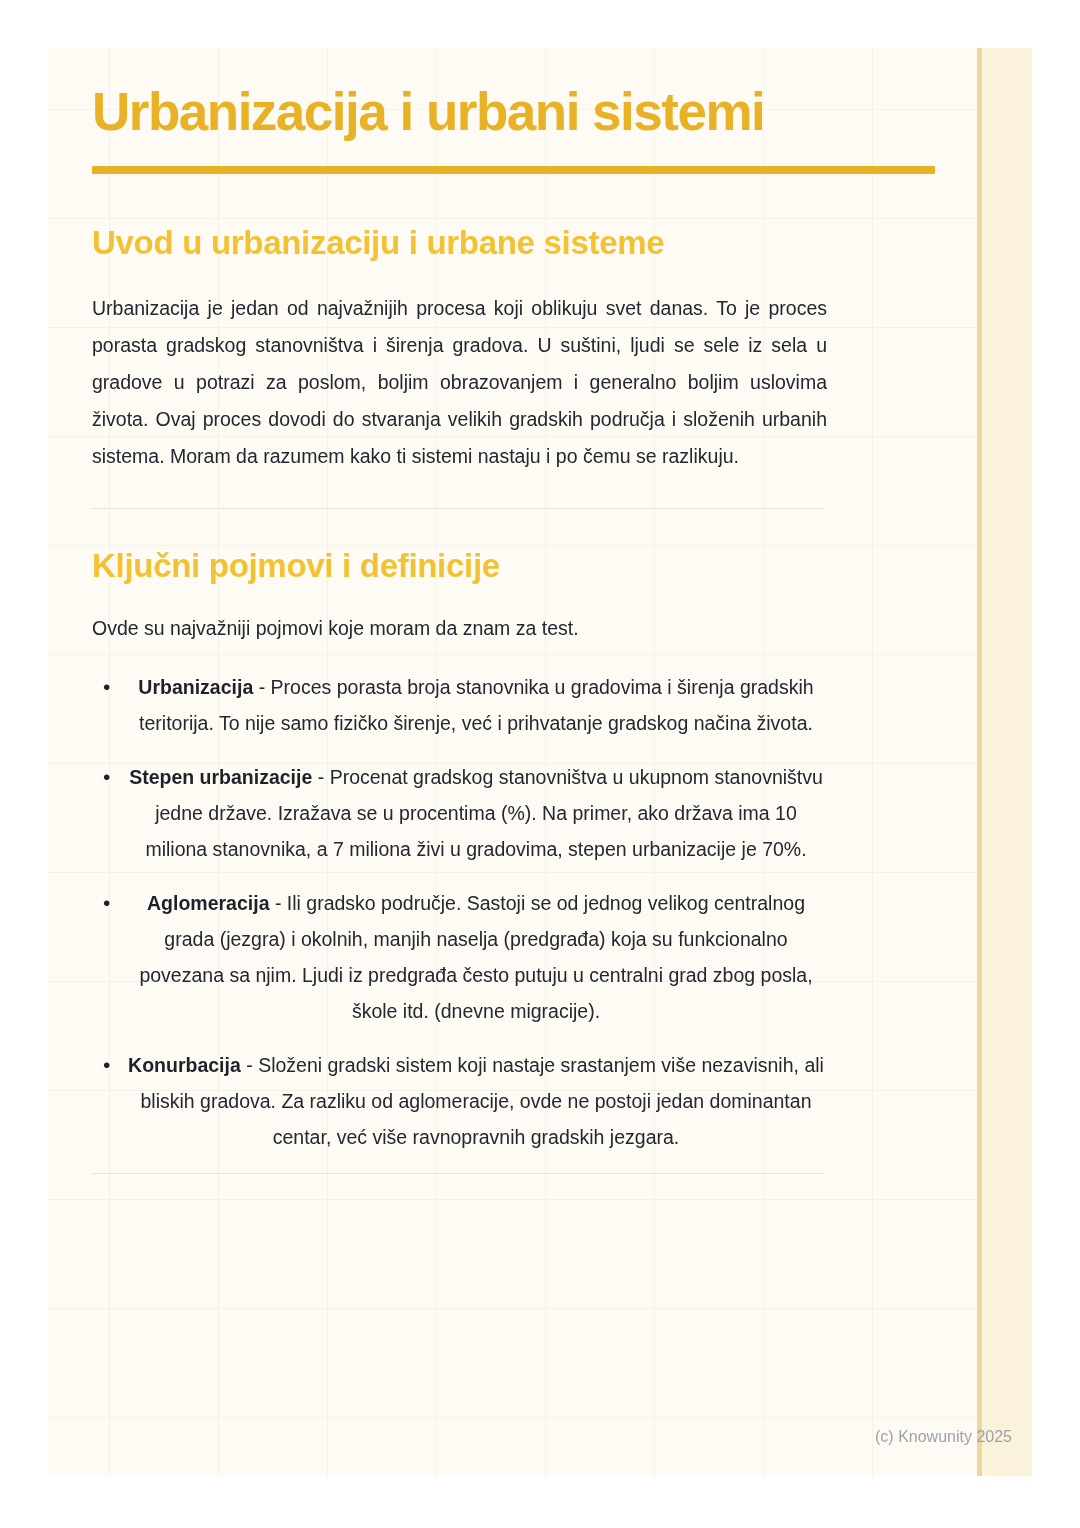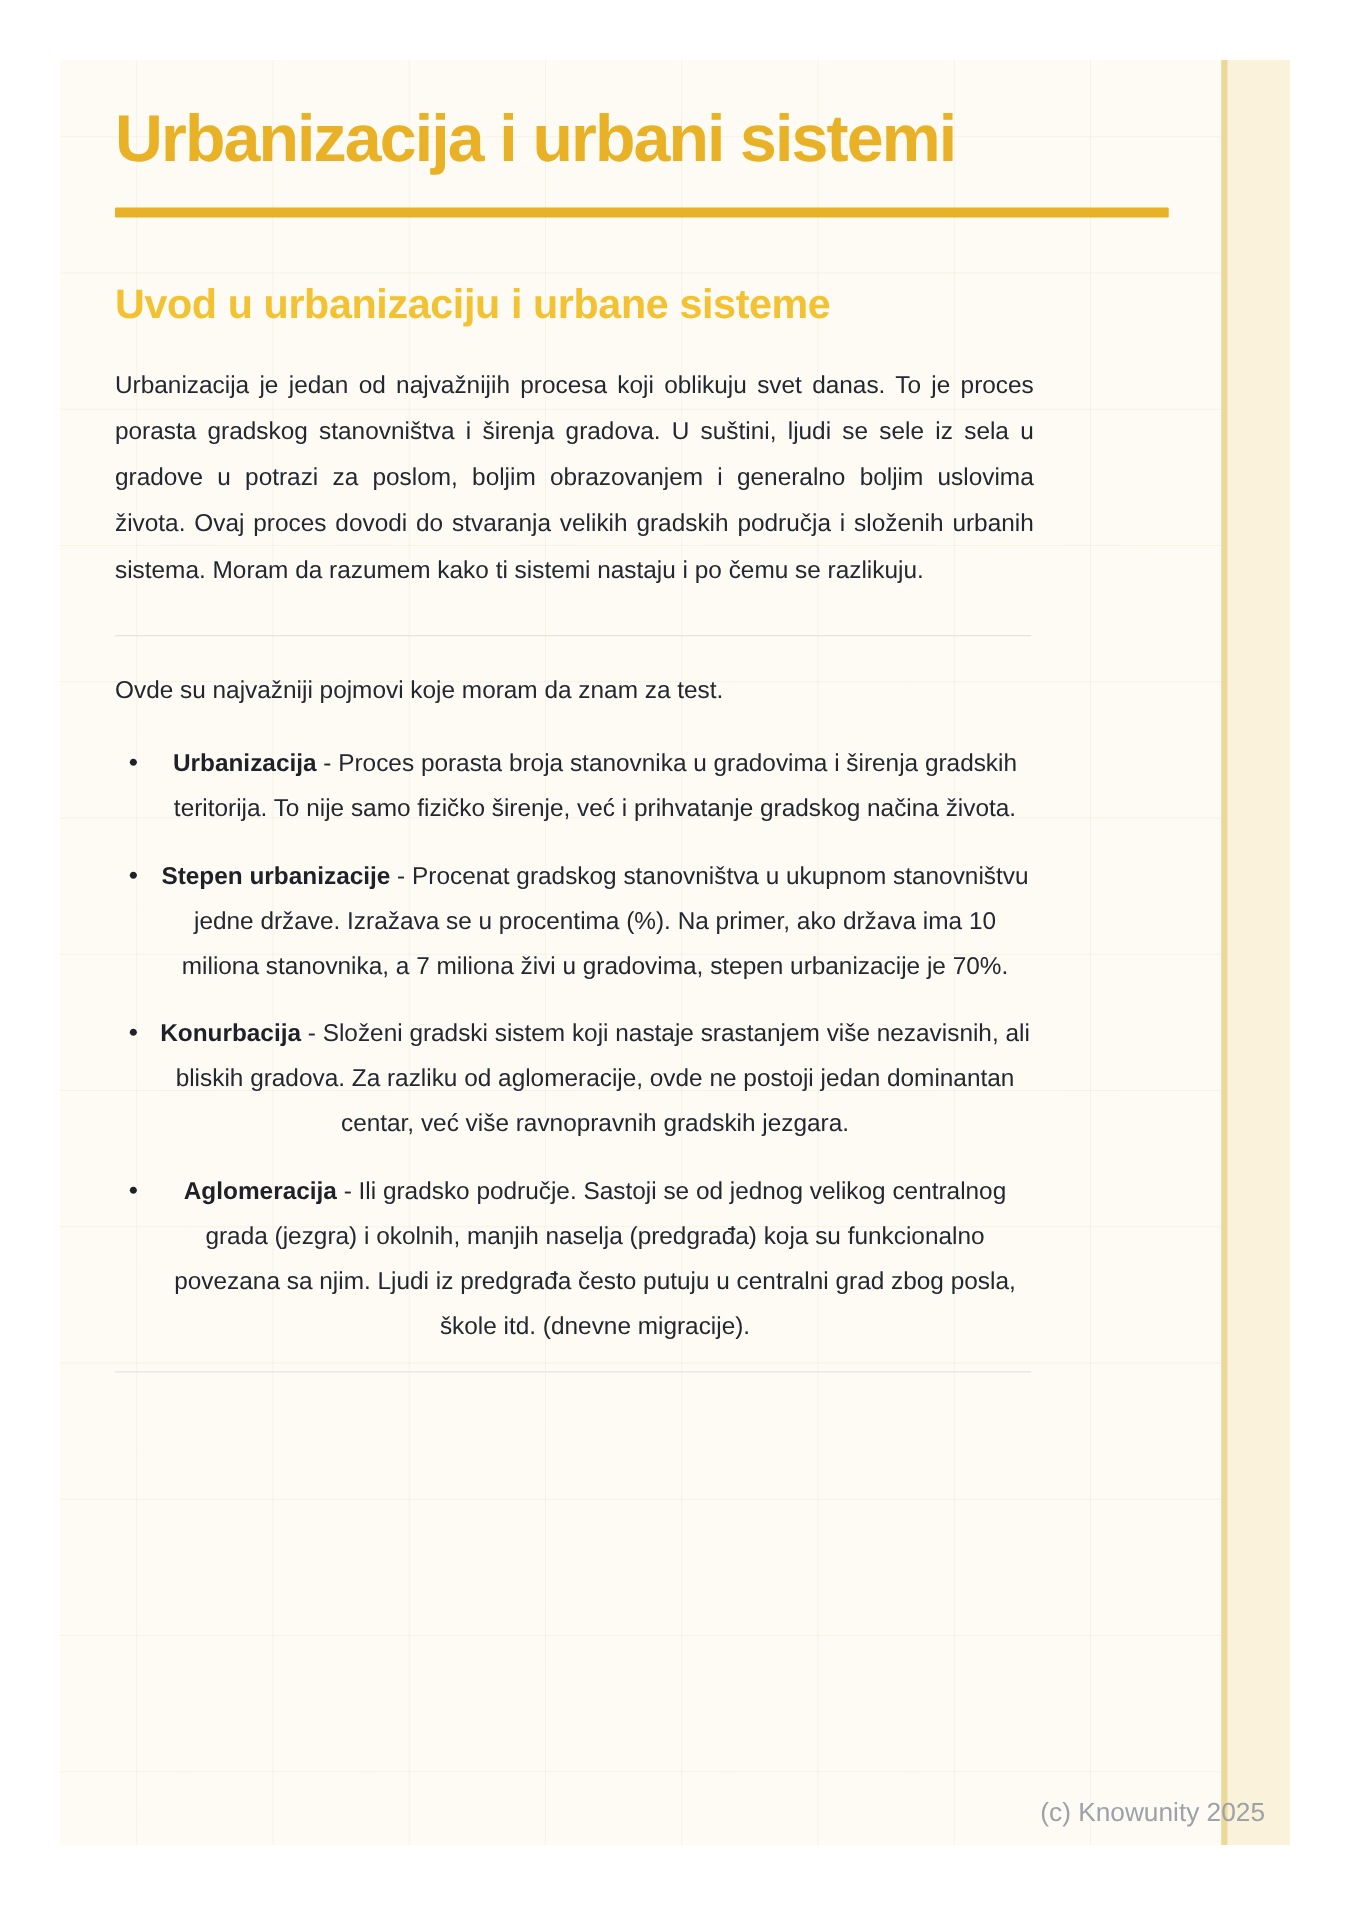--- a/index.html
+++ b/index.html
@@ -94,48 +94,49 @@
   .terms-list li::before {
     content: "\2022";
     position: absolute;
     left: 11px; top: 0;
     font-size: 21px;
     color: #1E2228;
   }
   .term { font-weight: 700; color: #1E2228; }
   .page-footer {
     position: absolute;
-    right: 20px; bottom: 13px;
-    font-size: 21px;
+    right: 20px; bottom: 30px;
+    font-size: 16px;
     color: #9CA2A8;
     z-index: 2;
     text-align: right;
   }
 </style>
 </head>
 <body>
 
 <div class="page">
   <div class="accent-strip"></div>
 
   <div class="content">
     <h1 class="doc-title">Urbanizacija i urbani sistemi</h1>
     <div class="title-bar"></div>
 
     <h2 class="section-heading first">Uvod u urbanizaciju i urbane sisteme</h2>
     <p class="body-par">Urbanizacija je jedan od najvažnijih procesa koji oblikuju svet danas. To je proces porasta gradskog stanovništva i širenja gradova. U suštini, ljudi se sele iz sela u gradove u potrazi za poslom, boljim obrazovanjem i generalno boljim uslovima života. Ovaj proces dovodi do stvaranja velikih gradskih područja i složenih urbanih sistema. Moram da razumem kako ti sistemi nastaju i po čemu se razlikuju.</p>
 
     <hr class="divider d1">
 
+    <h2 class="section-heading second">Ključni pojmovi i definicije</h2>
     <p class="lead-par">Ovde su najvažniji pojmovi koje moram da znam za test.</p>
 
     <ul class="terms-list">
       <li><span class="term">Urbanizacija</span><span> - </span><span>Proces porasta broja stanovnika u gradovima i širenja gradskih teritorija. To nije samo fizičko širenje, već i prihvatanje gradskog načina života.</span></li>
       <li><span class="term">Stepen urbanizacije</span><span> - </span><span>Procenat gradskog stanovništva u ukupnom stanovništvu jedne države. Izražava se u procentima (%). Na primer, ako država ima 10 miliona stanovnika, a 7 miliona živi u gradovima, stepen urbanizacije je 70%.</span></li>
+      <li><span class="term">Aglomeracija</span><span> - </span><span>Ili gradsko područje. Sastoji se od jednog velikog centralnog grada (jezgra) i okolnih, manjih naselja (predgrađa) koja su funkcionalno povezana sa njim. Ljudi iz predgrađa često putuju u centralni grad zbog posla, škole itd. (dnevne migracije).</span></li>
       <li><span class="term">Konurbacija</span><span> - </span><span>Složeni gradski sistem koji nastaje srastanjem više nezavisnih, ali bliskih gradova. Za razliku od aglomeracije, ovde ne postoji jedan dominantan centar, već više ravnopravnih gradskih jezgara.</span></li>
-      <li><span class="term">Aglomeracija</span><span> - </span><span>Ili gradsko područje. Sastoji se od jednog velikog centralnog grada (jezgra) i okolnih, manjih naselja (predgrađa) koja su funkcionalno povezana sa njim. Ljudi iz predgrađa često putuju u centralni grad zbog posla, škole itd. (dnevne migracije).</span></li>
     </ul>
 
     <hr class="divider d2">
   </div>
 
   <div class="page-footer">(c) Knowunity 2025</div>
 </div>
 
 </body></html>

